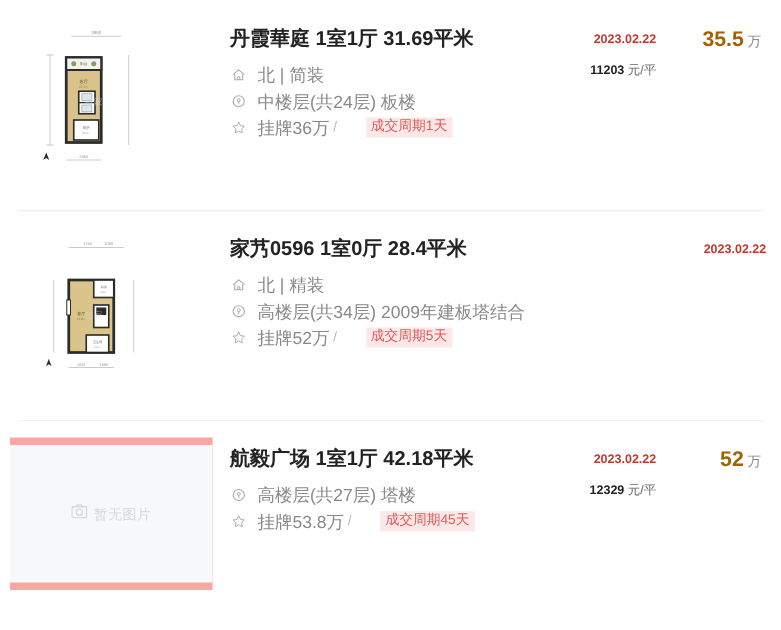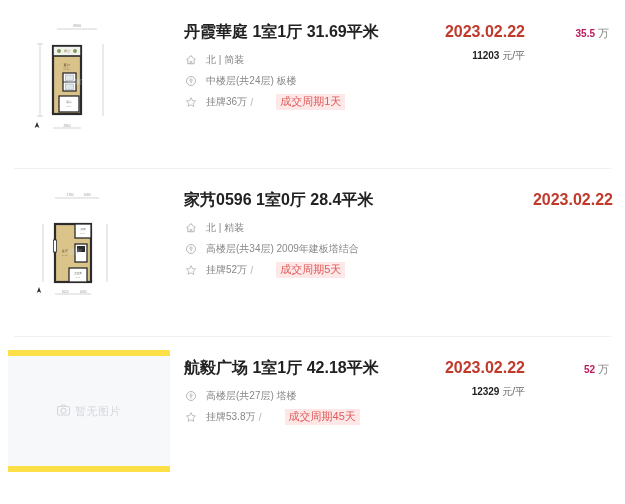--- a/index.html
+++ b/index.html
@@ -39,21 +39,21 @@
   
   .thumb {
     flex: 0 0 162px;
     width: 162px;
     height: 122px;
     margin-right: 14px;
     position: relative;
     display: flex;
     align-items: center;
     justify-content: center;
-    background: #fde047;
+    background: #fca5a5;
   }
   .thumb-plan {
     width: 162px;
     height: 122px;
     display: flex;
     align-items: center;
     justify-content: center;
     background: #ffffff;
   }
 
@@ -97,21 +97,21 @@
   .meta-icon {
     flex: 0 0 14px;
     width: 14px;
     height: 14px;
     margin-right: 8px;
     display: flex;
     align-items: center;
     justify-content: center;
   }
   .meta-text {
-    font-size: 10px;
+    font-size: 14px;
     color: #888888;
     line-height: 14px;
     white-space: nowrap;
   }
   .meta-sep {
     font-size: 11px;
     color: #bbbbbb;
     margin: 0 3px;
   }
   .cycle-tag {
@@ -131,21 +131,21 @@
     padding-top: 9px;
     display: flex;
     align-items: flex-start;
   }
   .price-left {
     flex: 1 1 auto;
     text-align: right;
     padding-right: 4px;
   }
   .deal-date {
-    font-size: 16px;
+    font-size: 10px;
     font-weight: bold;
     color: #c0392b;
     line-height: 18px;
     white-space: nowrap;
   }
   .unit-price {
     margin-top: 8px;
     font-size: 10px;
     color: #555555;
     white-space: nowrap;
@@ -154,23 +154,23 @@
   .unit-price span { color: #666666; }
 
   .price-right {
     flex: 0 0 88px;
     width: 88px;
     text-align: right;
     padding-right: 8px;
     white-space: nowrap;
   }
   .total-price {
-    font-size: 10px;
+    font-size: 17px;
     font-weight: bold;
-    color: #be185d;
+    color: #a16207;
     line-height: 18px;
   }
   .total-unit {
     font-size: 11px;
     color: #888888;
     margin-left: 3px;
   }
 </style>
 </head>
 <body>

